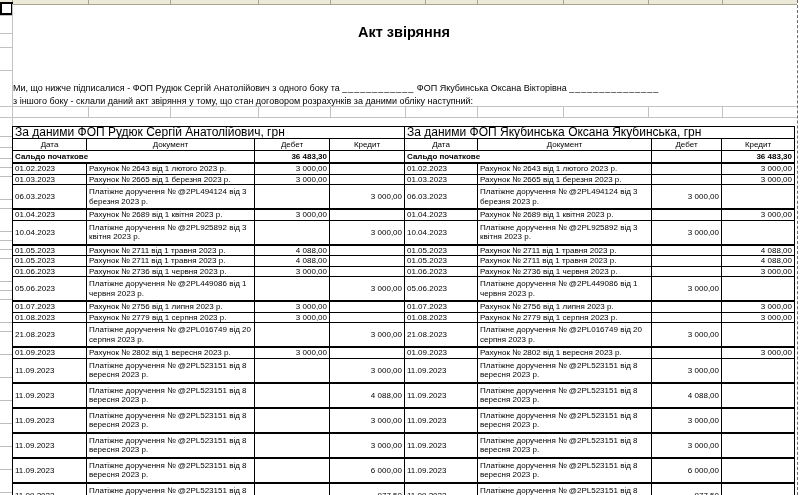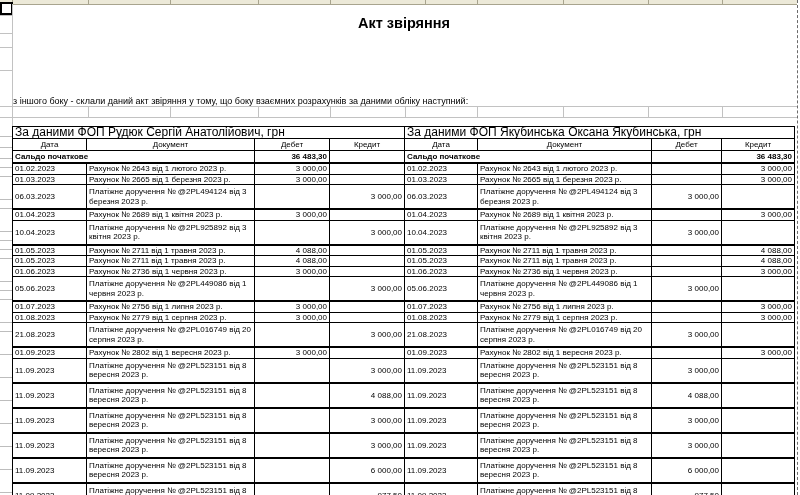--- a/index.html
+++ b/index.html
@@ -11,21 +11,21 @@
   .topstrip .sep{position:absolute;top:0;width:1px;height:4px;}
 
   
   .selbox{position:absolute;left:0;top:2px;width:9px;height:9px;border:2px solid #000;background:#fff;}
 
   
   .gline{position:absolute;background:#c2c2c2;}
   .pagebreak{position:absolute;top:0;height:495px;width:0;border-left:1px dashed #6a6a6a;}
 
   
-  .doc-title{position:absolute;left:13px;top:15px;width:782px;text-align:center;
+  .doc-title{position:absolute;left:13px;top:24px;width:782px;text-align:center;
              font-size:14.5px;font-weight:bold;}
   .doc-subtitle{position:absolute;left:13px;top:49px;width:782px;text-align:center;font-size:9px;}
   .para{position:absolute;left:13px;width:784px;font-size:9px;white-space:nowrap;}
   .para1{top:83px;}
   .para2{top:96px;}
   .blank{letter-spacing:1px;}
 
   
   table.rec{position:absolute;top:126px;border-collapse:collapse;table-layout:fixed;
             font-size:8px;line-height:9px;}
@@ -82,21 +82,22 @@
       <div class="gline" style="left: 405px; top: 106px; width: 1px; height: 11px;"></div>
       <div class="gline" style="left: 477px; top: 106px; width: 1px; height: 11px;"></div>
       <div class="gline" style="left: 563px; top: 106px; width: 1px; height: 11px;"></div>
       <div class="gline" style="left: 648px; top: 106px; width: 1px; height: 11px;"></div>
       <div class="gline" style="left: 722px; top: 106px; width: 1px; height: 11px;"></div>
     </div>
 
   <div class="pagebreak" style="left:797px;"></div>
 
   <div class="doc-title">Акт звіряння</div>
-  <div class="para para2">з іншого боку - склали даний акт звіряння у тому, що боку взаємних розрахунків за даними обліку наступний:</div>
+  <div class="para para1"><span>Ми, що нижче підписалися -   ФОП Рудюк Сергій Анатолійович  з одного боку та </span><span class="blank">____________</span><span> ФОП Якубинська Оксана Вікторівна </span><span class="blank">_______________</span></div>
+  <div class="para para2">з іншого боку - склали даний акт звіряння у тому, що стан договором розрахунків за даними обліку наступний:</div>
 
   <div class="gutter" id="gutter">
       <div style="height: 10px;"></div>
       <div style="height: 10px;"></div>
       <div style="height: 10px;"></div>
       <div style="height: 8px;"></div>
       <div style="height: 8px;"></div>
       <div style="height: 22px;"></div>
       <div style="height: 8px;"></div>
       <div style="height: 22px;"></div>

